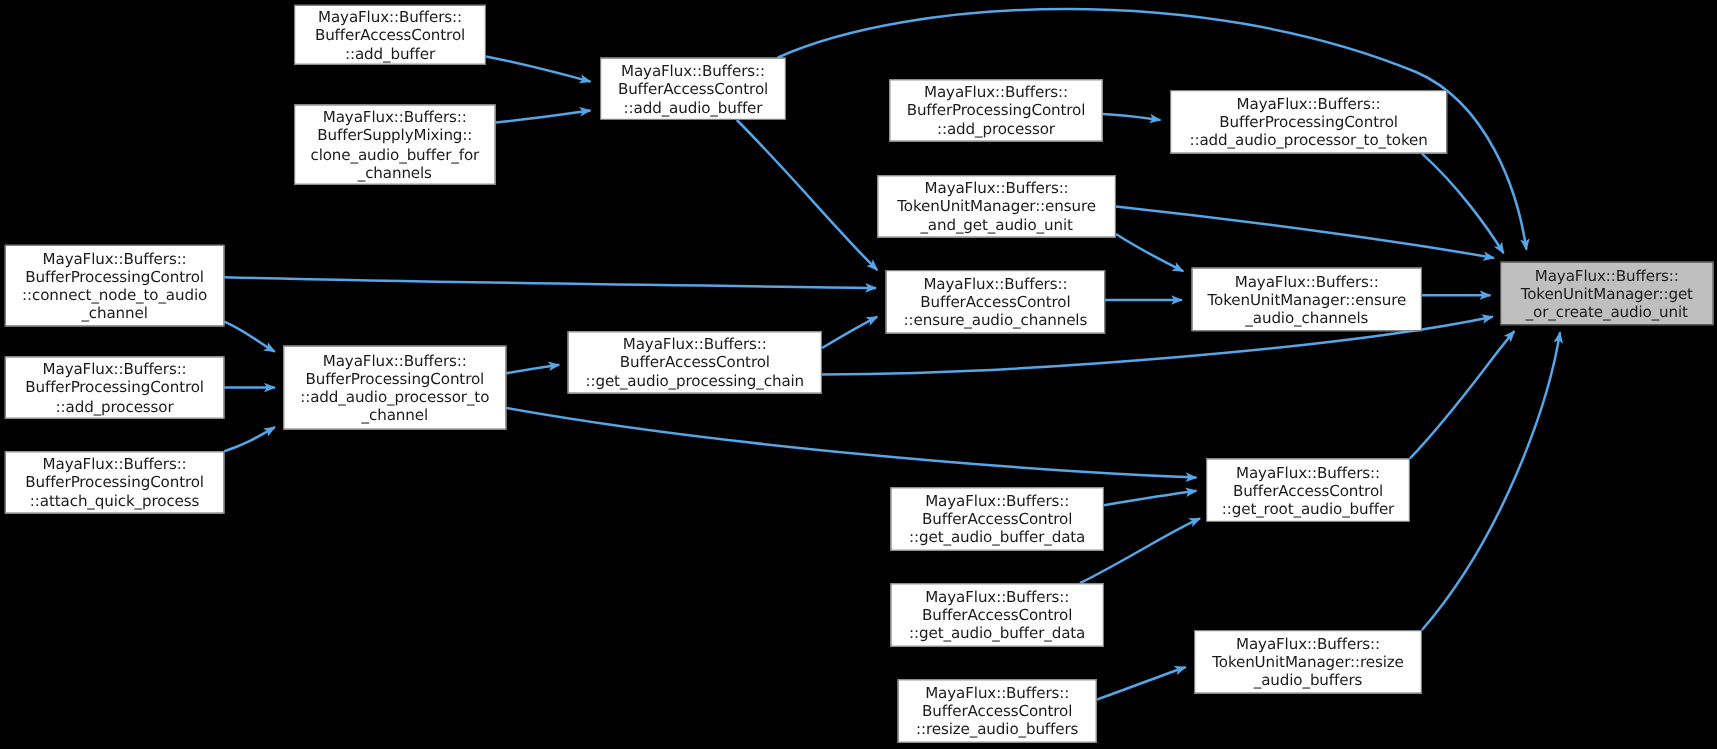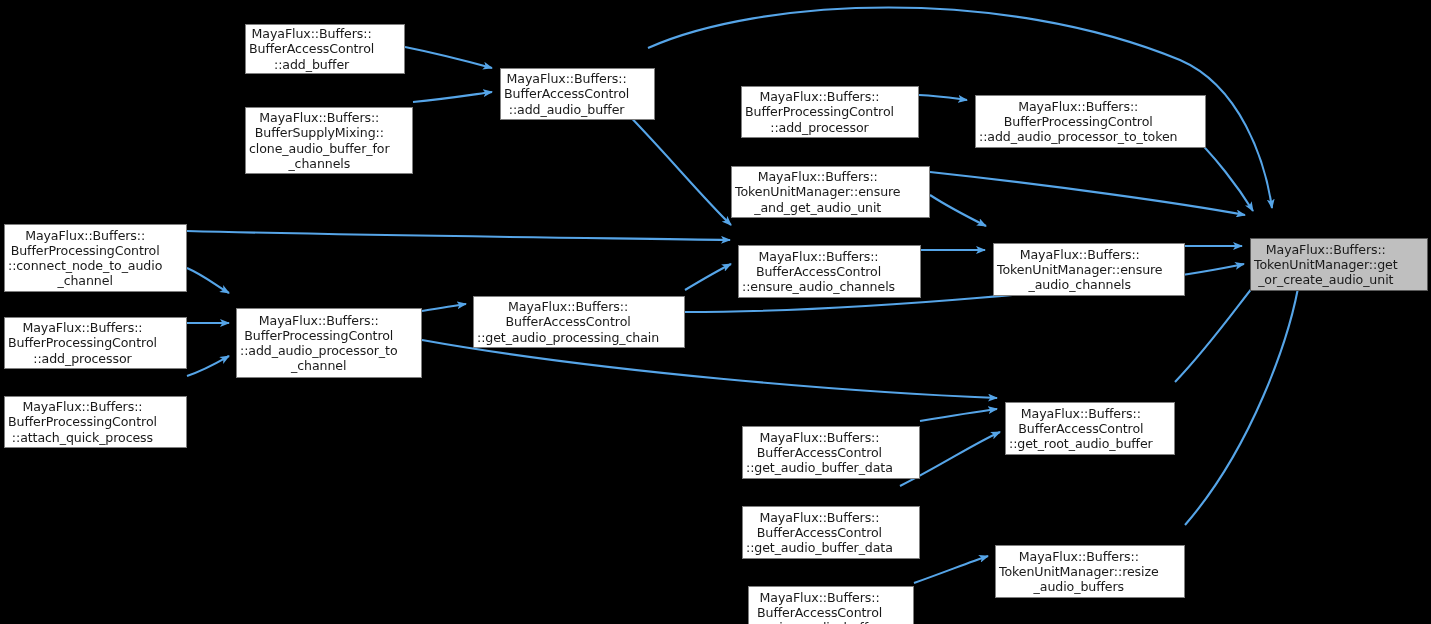--- a/index.html
+++ b/index.html
@@ -1,22 +1,22 @@
 <!DOCTYPE html>
 <html><head>
 <meta charset="utf-8">
 <style>
   html,body{margin:0;padding:0;background:#000;}
   #canvas{position:relative;width:1431px;height:624px;background:#000;overflow:hidden;
           font-family:"DejaVu Sans","Liberation Sans",sans-serif;}
   #edges{position:absolute;left:0;top:0;width:1431px;height:624px;}
   .node{position:absolute;box-sizing:border-box;background:#ffffff;
-        border:1px solid #7f7f7f;display:flex;align-items:center;justify-content:flex-start;
+        border:1px solid #7f7f7f;display:flex;align-items:center;justify-content:center;
         text-align:center;color:#1a1a1a;font-size:12.6px;line-height:15.2px;
-        letter-spacing:-0.1px;padding:1px 3px;margin-top:20px;}
+        letter-spacing:-0.1px;padding:1px 3px;}
   .node.hl{background:#bfbfbf;border-color:#5a5a5a;}
   .node span{display:block;white-space:pre-line;}
 </style>
 </head>
 <body>
 
 <div id="canvas">
   <svg id="edges" viewBox="0 0 1431 624" preserveAspectRatio="none">
     <defs>
       <marker id="ah" markerWidth="10" markerHeight="8" refX="9" refY="4" orient="auto" markerUnits="userSpaceOnUse">

